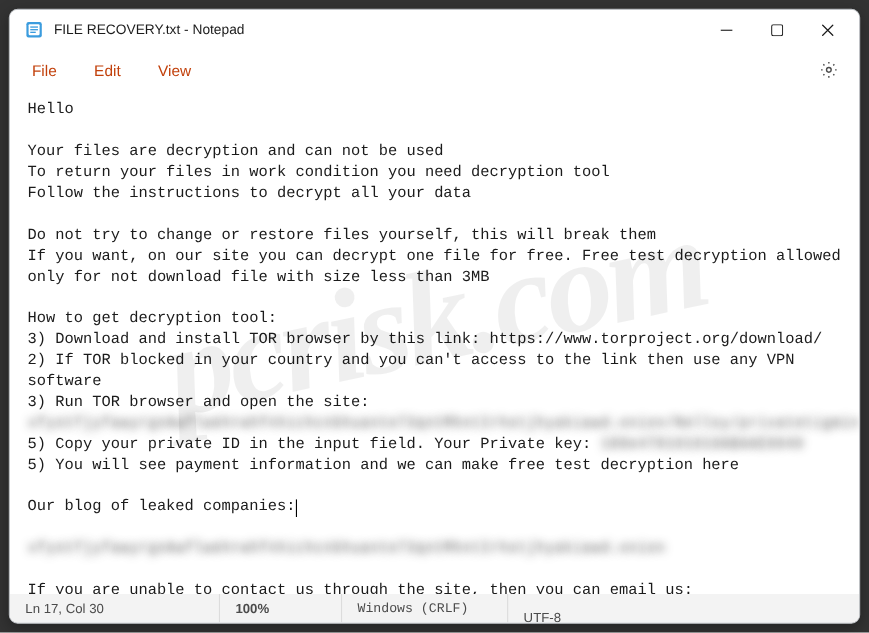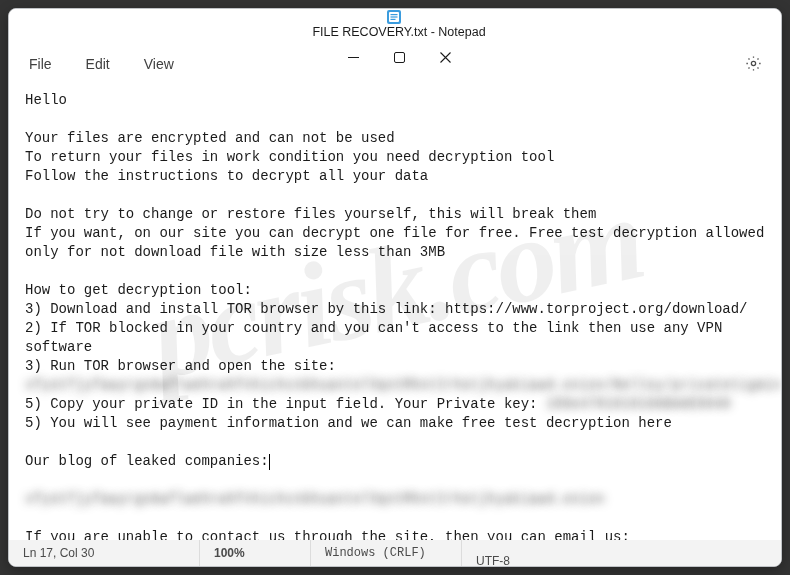--- a/index.html
+++ b/index.html
@@ -1,26 +1,26 @@
 <!DOCTYPE html>
 <html><head>
 <meta charset="utf-8">
 <style>
   * { margin:0; padding:0; box-sizing:border-box; }
   body { width:790px; height:575px; background:#333; font-family:"Segoe UI",Arial,sans-serif; overflow:hidden; position:relative; }
   .window { position:absolute; left:8px; top:8px; width:774px; height:559px; background:#fff; border:1px solid #bfc2c6; border-radius:8px; overflow:hidden; box-shadow:0 4px 14px rgba(0,0,0,.3); }
-  .titlebar { height:36px; display:flex; align-items:center; padding:0 6px 0 14px; background:#fff;flex-direction:column; }
+  .titlebar { height:36px; display:flex; align-items:center; padding:0 6px 0 14px; background:#fff; }
   .app-icon { width:16px; height:16px; margin-right:10px; }
   .title { font-size:12.5px; color:#1b1b1b; flex:1; }
   .winbtns { display:flex; height:100%; }
   .winbtn { width:46px; height:36px; display:flex; align-items:center; justify-content:center; }
   .winbtn svg { display:block; }
   .menubar { height:38px; display:flex; align-items:center; padding:0 6px; border-bottom:1px solid #eee0; }
   .menu-left { display:flex; gap:6px; }
-  .menu-item { padding:6px 14px; font-size:14px; color:#404040; border-radius:4px; }
+  .menu-item { padding:6px 14px; font-size:14px; color:#c2410c; border-radius:4px; }
   .menu-spacer { flex:1; }
   .gear { width:32px; height:32px; display:flex; align-items:center; justify-content:center; margin-right:6px; }
   .editor { position:absolute; left:0; right:0; top:74px; bottom:26px; padding:8px 14px 8px 16px; font-family:Consolas,"Courier New",monospace; font-size:14px; line-height:19px; color:#1b1b1b; white-space:pre-wrap; overflow:hidden; }
   .blur { color:transparent; text-shadow:0 0 8px rgba(80,80,80,0.9);text-align:right; }
   .caret { display:inline-block; width:0; height:16px; border-left:1px solid #000; vertical-align:text-bottom; margin-bottom:-1px; }
   .statusbar { position:absolute; left:0; right:0; bottom:0; height:26px; background:#f3f3f3; display:flex; align-items:center; font-size:12px; color:#4b4b4b; }
   .statusbar .sep { border-left:1px solid #dcdcdc; height:100%; }
   .cell { padding:0 14px; height:100%; display:flex; align-items:center; }
   .cell.pos { width:190px; }
   .cell.zoom { width:110px; justify-content:flex-start;font-weight:bold; }
@@ -74,21 +74,21 @@
     <div class="gear">
       <svg width="17" height="17" viewBox="0 0 24 24" fill="none" stroke="#4b4b4b" stroke-width="1.8">
           <circle cx="12" cy="12" r="3"></circle>
           <path d="M12 2v2M12 20v2M4.93 4.93l1.41 1.41M17.66 17.66l1.41 1.41M2 12h2M20 12h2M4.93 19.07l1.41-1.41M17.66 6.34l1.41-1.41"></path>
         </svg>
     </div>
   </div>
 
   <div class="editor"><span>Hello</span>
 <span></span>
-<span>Your files are encrypted and can not be used</span>
+<span>Your files are decryption and can not be used</span>
 <span>To return your files in work condition you need decryption tool</span>
 <span>Follow the instructions to decrypt all your data</span>
 <span></span>
 <span>Do not try to change or restore files yourself, this will break them</span>
 <span>If you want, on our site you can decrypt one file for free. Free test decryption allowed only for not download file with size less than 3MB</span>
 <span></span>
 <span>How to get decryption tool:</span>
 <span>3) Download and install TOR browser by this link: https://www.torproject.org/download/</span>
 <span>2) If TOR blocked in your country and you can't access to the link then use any VPN software</span>
 <span>3) Run TOR browser and open the site:</span>

